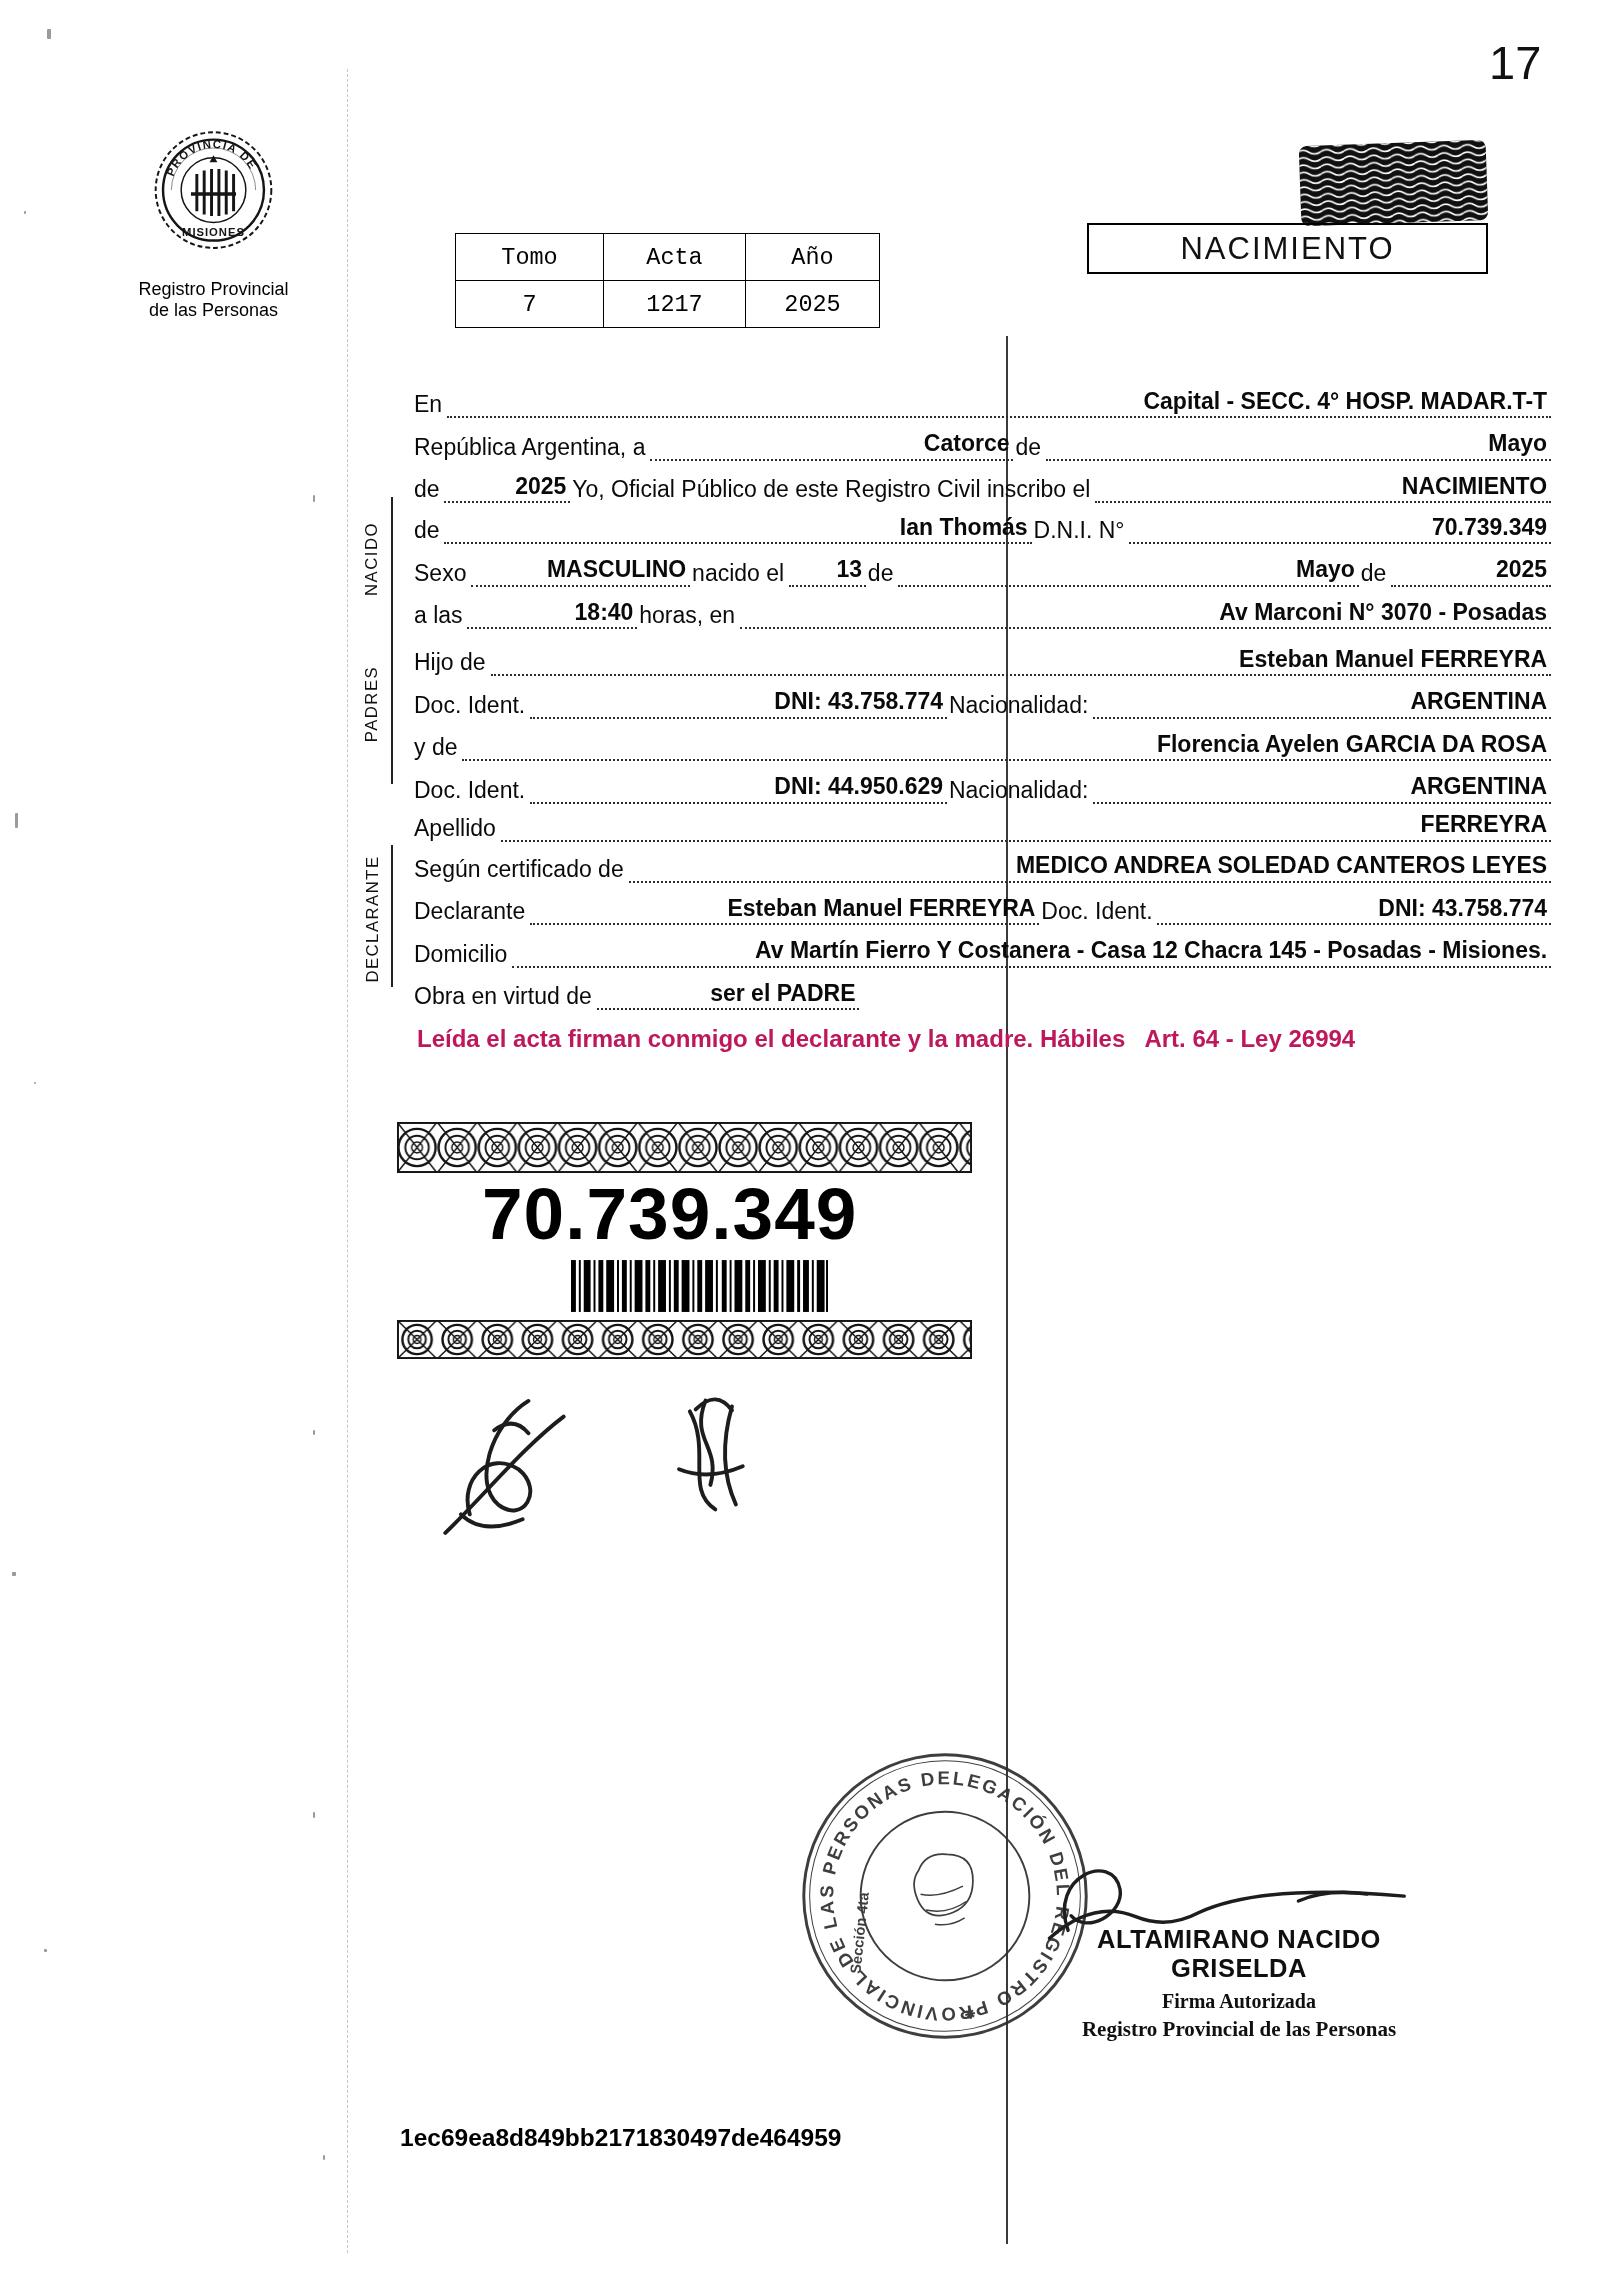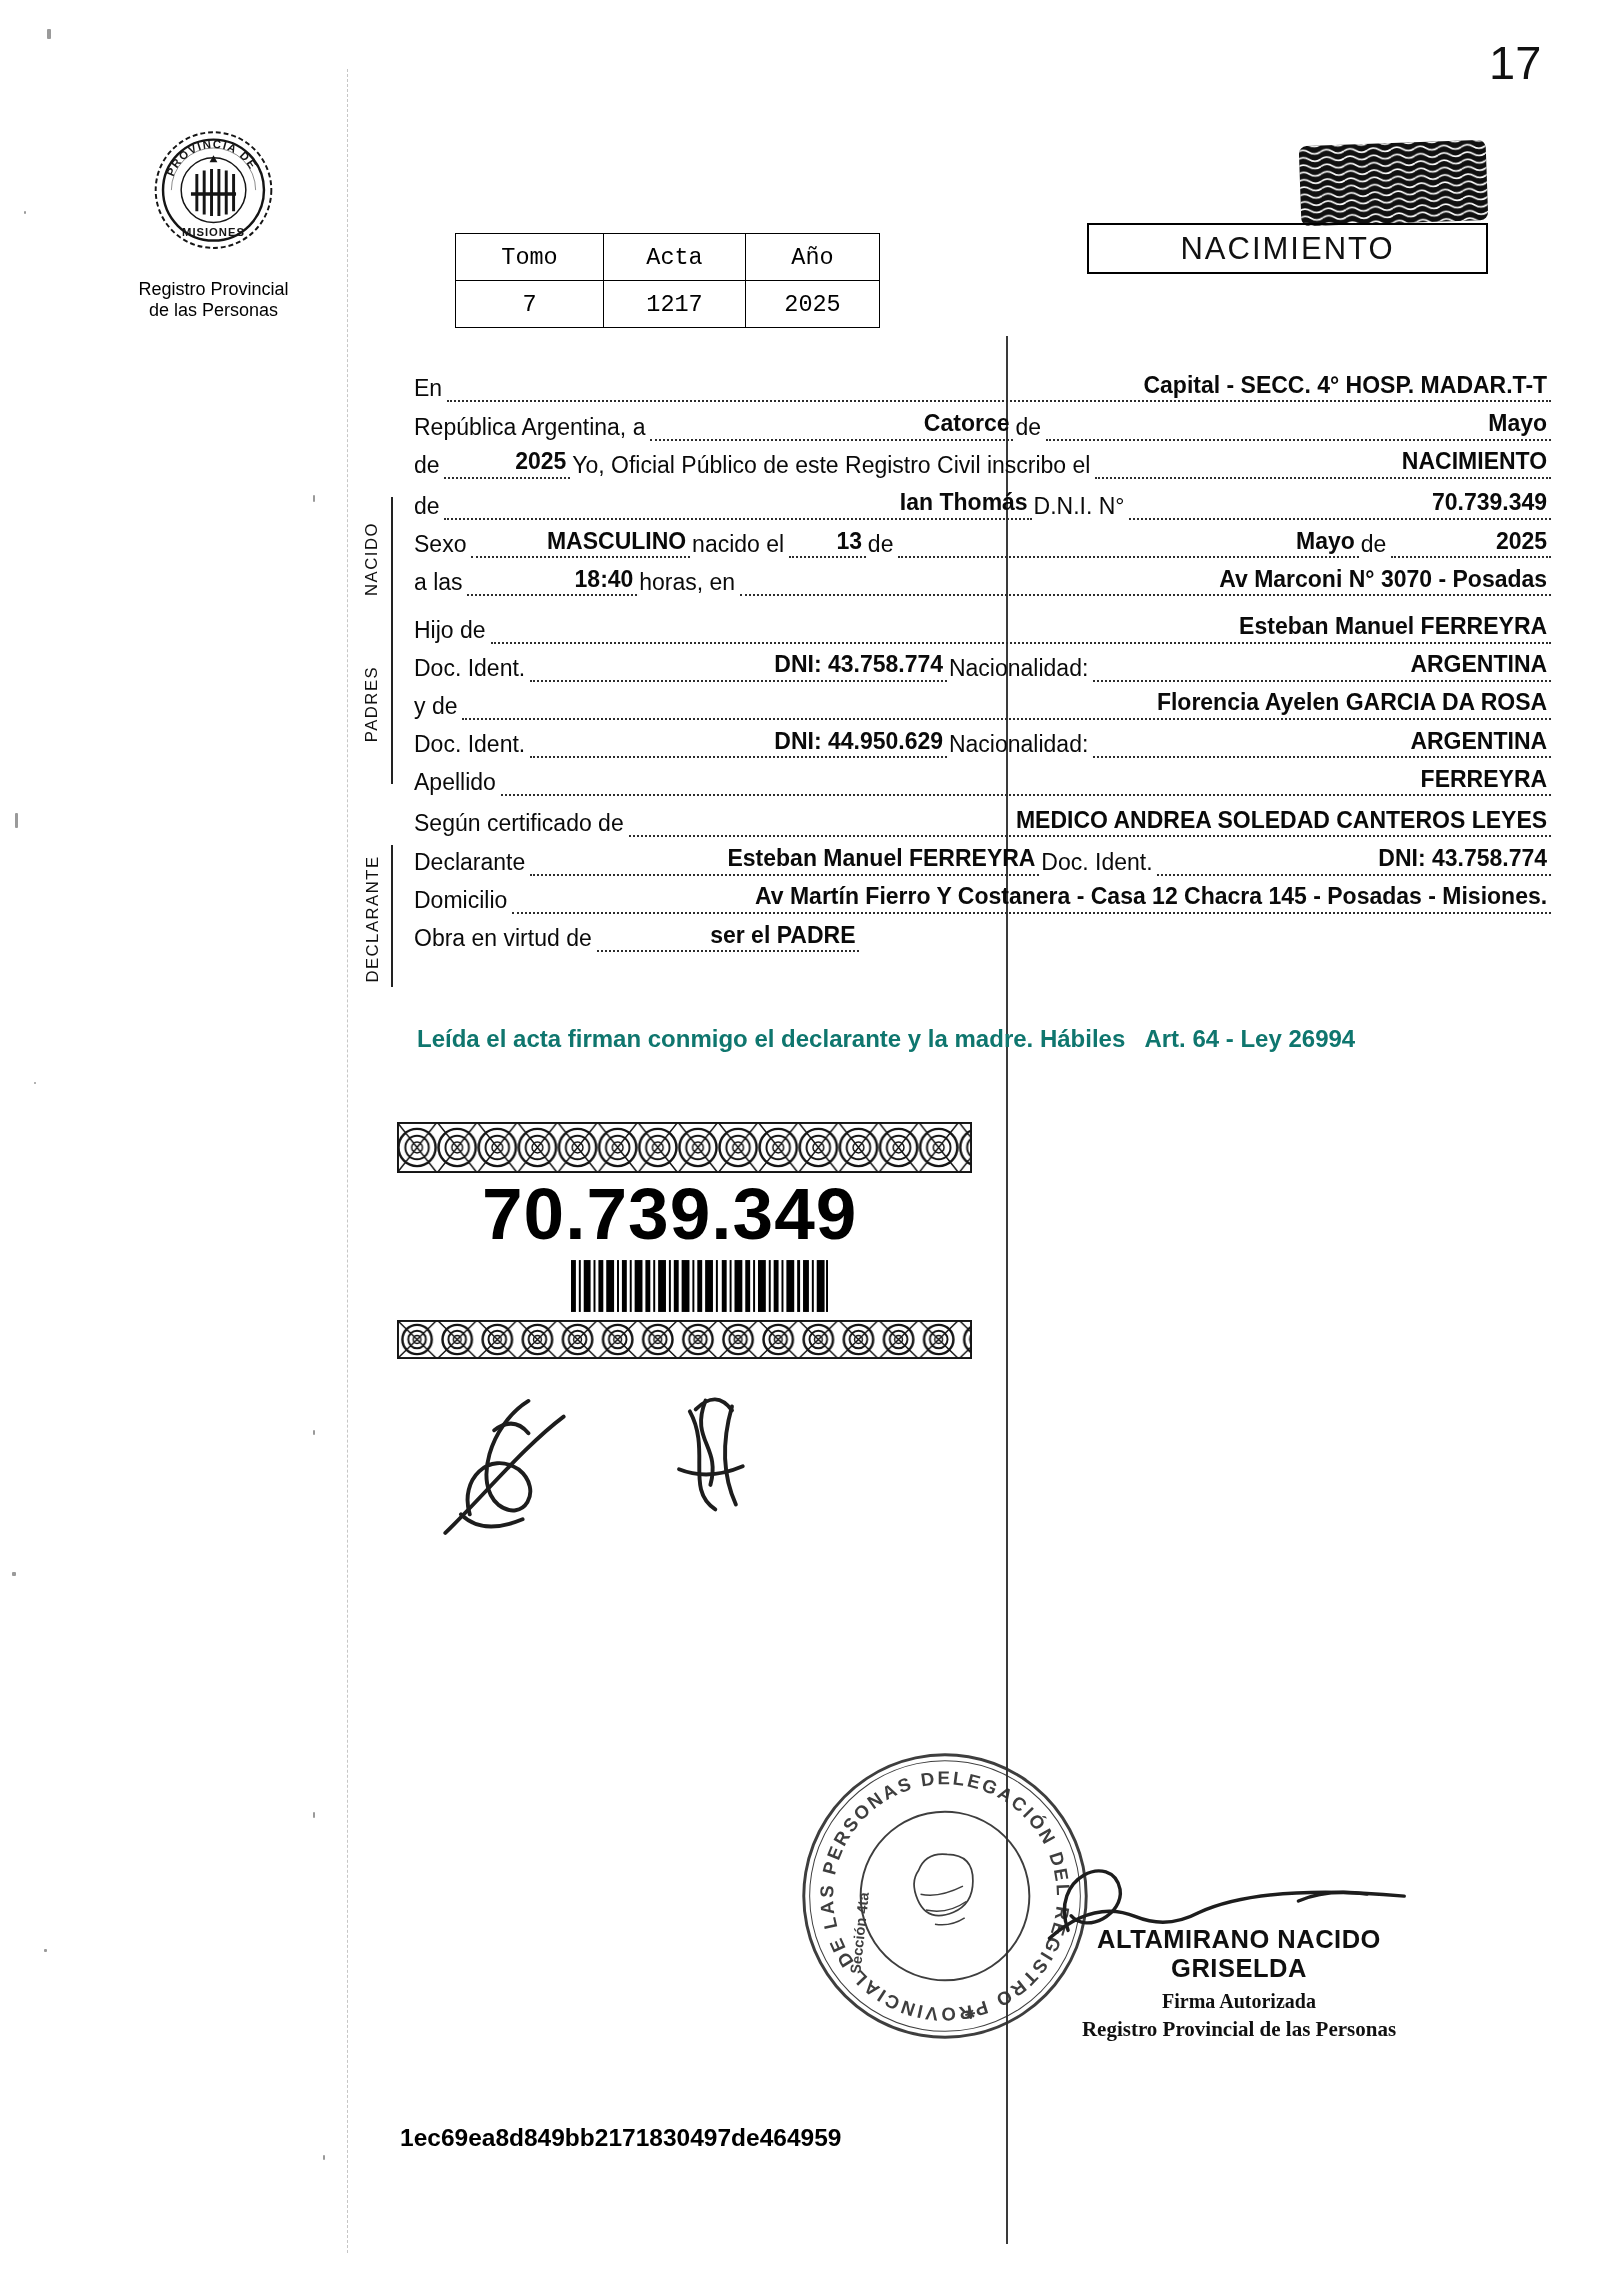--- a/index.html
+++ b/index.html
@@ -32,33 +32,33 @@
               color:#111;transform:rotate(-90deg);}
   .sl-nacido{left:323px;top:549px;width:98px;}
   .sl-padres{left:323px;top:694px;width:98px;}
   .sl-declarante{left:294px;top:909px;width:157px;}
   .sect-rule{position:absolute;left:391px;width:1.5px;background:#222;}
   .rule1{top:497px;height:287px;}
   .rule2{top:845px;height:142px;}
 
   
   .form{position:absolute;left:412px;top:376px;width:1139px;font-size:23px;color:#0a0a0a;}
-  .fline{display:flex;align-items:flex-end;height:26.4px;margin-bottom:11.8px;}
+  .fline{display:flex;align-items:flex-end;height:26.4px;margin-bottom:11.8px;margin-top:16px;}
   .lbl{white-space:nowrap;padding:0 4.9px 0 2px;}
   .fill{border-bottom:2.4px dotted #2c2c2c;text-align:right;font-weight:bold;white-space:nowrap;
         padding:0 3.9px 1.5px;min-width:0;}
   .grow{flex:1 1 auto;}
   .f10{flex:1 1 0;}.f11{flex:1.1 1 0;}.f13{flex:1.3 1 0;}.f14{flex:1.4 1 0;}
   .wx140{flex:0 0 69px;}.wx240{flex:0 0 118px;}.wx300{flex:0 0 152px;}
   .wx330{flex:0 0 162px;}.wx420{flex:0 0 211px;}.wx500{flex:0 0 255px;}
   .spacer{flex:1 1 auto;}
   .gap18{margin-top:8.8px}.gap24{margin-top:21px}.gap30{margin-top:14.7px}
 
   .closing{position:absolute;left:417px;top:1023px;width:1122px;font-size:24px;font-weight:bold;
-           line-height:1.32;color:#0f766e;white-space:pre-wrap;}
+           line-height:1.32;color:#be185d;white-space:pre-wrap;}
 
   .band{position:absolute;left:397px;width:575px;}
   .band-top{top:1122px;height:51px;}
   .band-bottom{top:1320px;height:39px;}
   .reg-number{position:absolute;left:482px;top:1177px;font-size:73px;font-weight:bold;letter-spacing:1px;
               color:#000;line-height:1;}
   .barcode{position:absolute;left:571px;top:1260px;width:257px;height:52px;}
 
   .sig{position:absolute;}
   .sig-a{left:416px;top:1386px;width:176px;height:157px;}

